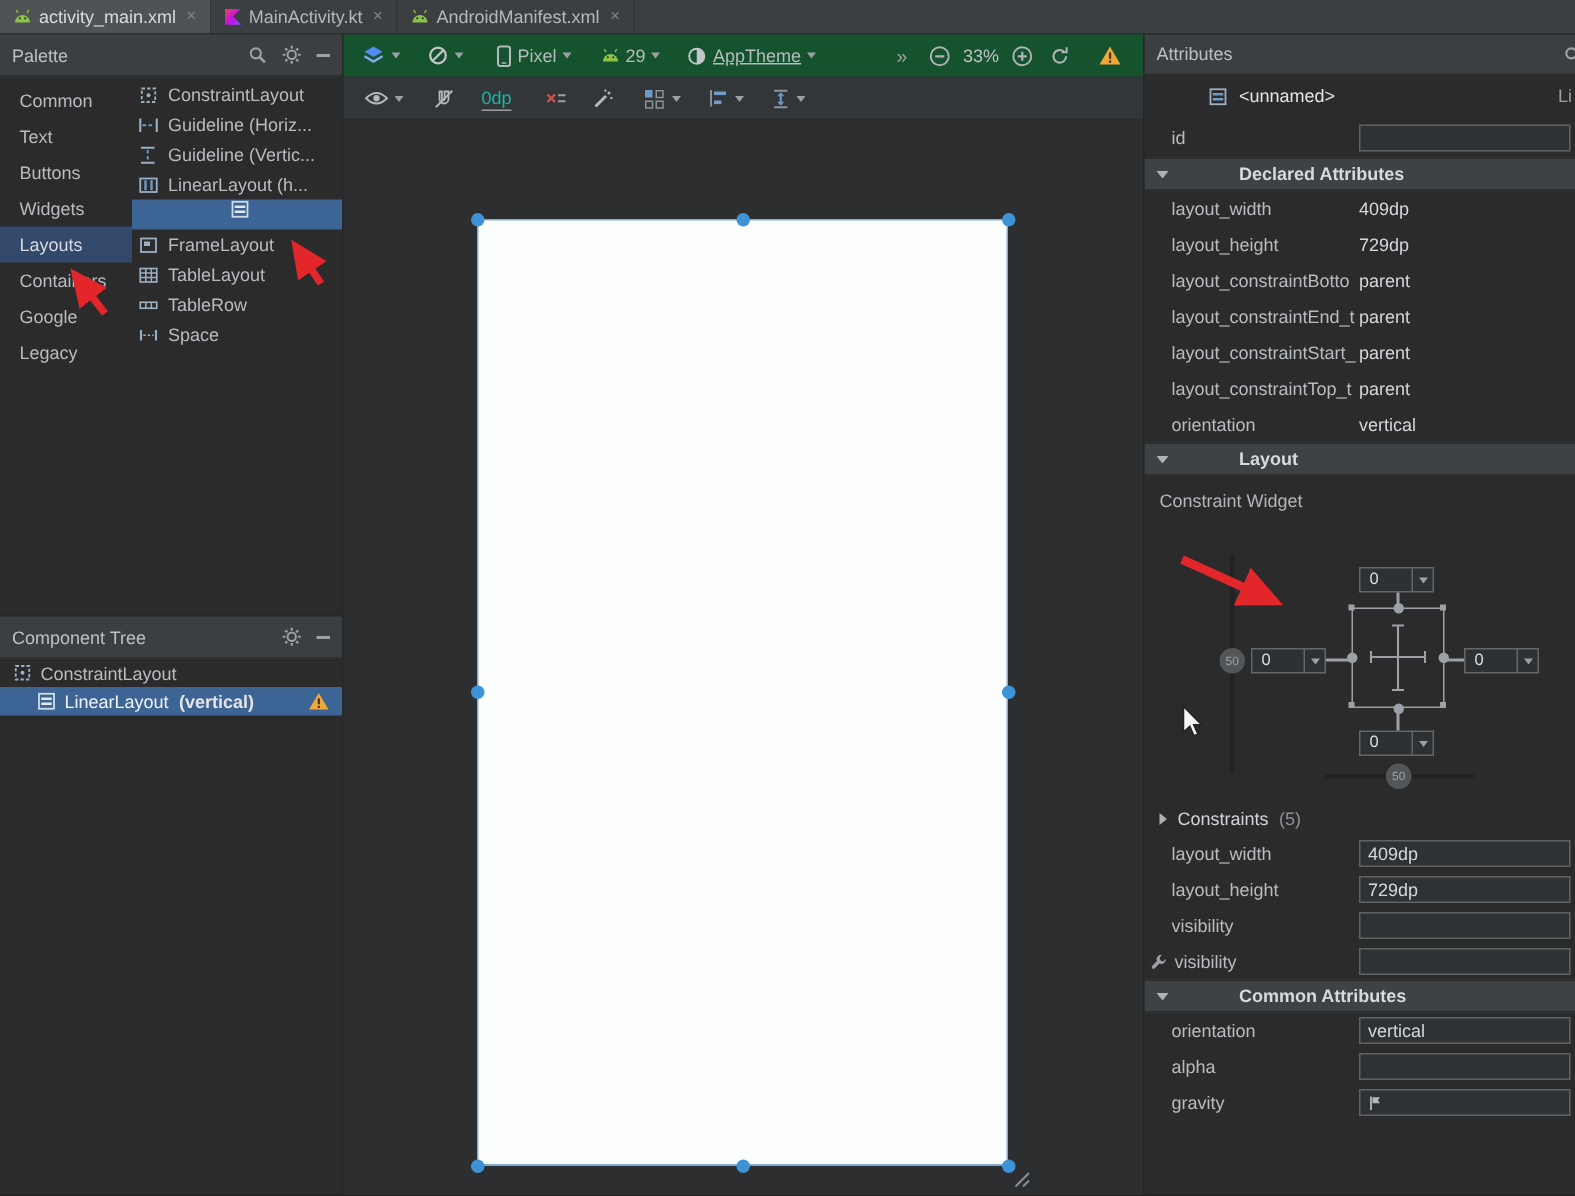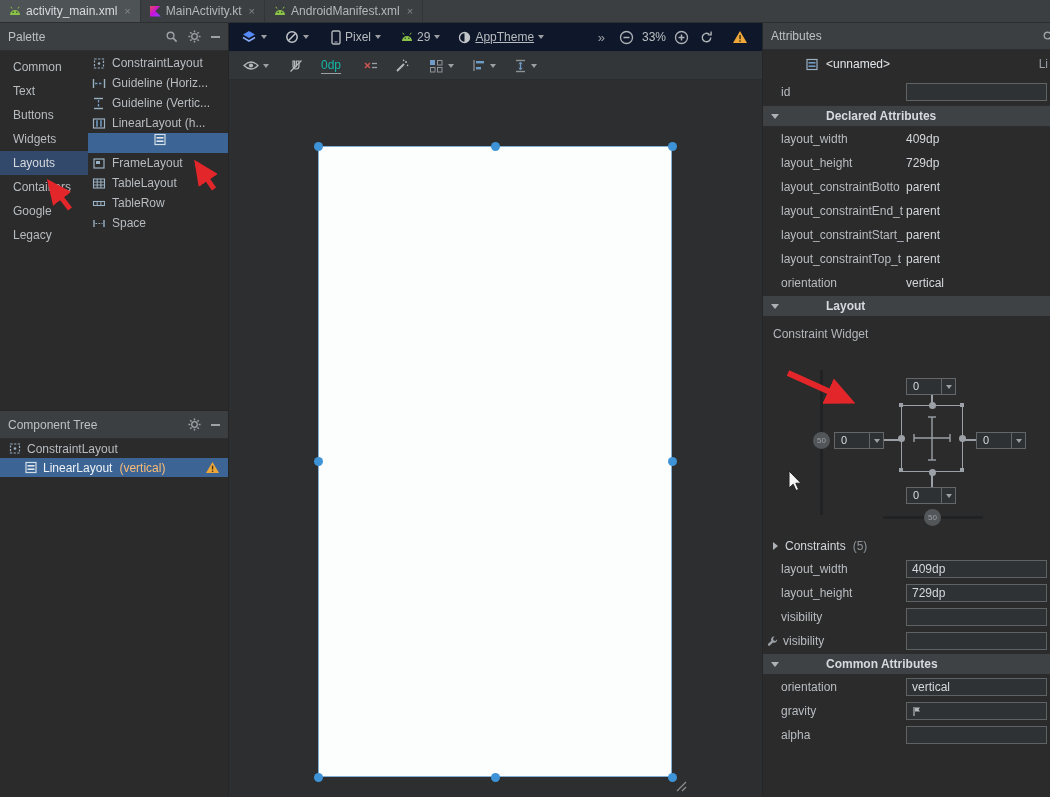--- a/index.html
+++ b/index.html
@@ -38,26 +38,26 @@
   .pal-item { height:20px; display:flex; align-items:center; gap:6px;
               padding-left:4px; color:#b8bcc0; white-space:nowrap; overflow:hidden; }
   .pal-item.sel { background:#3c6595; color:#eef2f5;flex-direction:column; }
   .pal-item svg { flex:0 0 auto; }
 
   
   .ctree { position:absolute; left:0; top:410px; width:229px; height:387px;
            background:#2b2b2b; border-right:1px solid #242628; border-top:1px solid #242628; }
   .tree-row { height:19px; display:flex; align-items:center; gap:5px; color:#b8bcc0; }
   .tree-row.sel { background:#3c6595; color:#f0f3f6; }
-  .tree-suffix { color:#fdba74; margin-left:2px; }
+  .tree-suffix { color:#e5e5e5; margin-left:2px;font-weight:bold; }
   .tree-warn { margin-left:auto; margin-right:8px; }
 
   
   .dtoolbar1 { position:absolute; left:229px; top:23px; width:533px; height:29px;
-               background:#0f172a; border-bottom:1px solid #303335;
+               background:#14532d; border-bottom:1px solid #303335;
                display:flex; align-items:center;justify-content:center; }
   .dtoolbar2 { position:absolute; left:229px; top:52px; width:533px; height:28px;
                background:#333639; border-bottom:1px solid #2a2d2f;
                display:flex; align-items:center; }
   .titem { display:flex; align-items:center; gap:4px; color:#b7bbbe; }
   .caret { width:0; height:0; border-left:3px solid transparent;
            border-right:3px solid transparent; border-top:4px solid #9da0a3; }
   .caret-r { width:0; height:0; border-top:4px solid transparent;
            border-bottom:4px solid transparent; border-left:5px solid #aeb2b6; }
   .caret-d { width:0; height:0; border-left:4px solid transparent;
@@ -622,32 +622,32 @@
     <div class="sect">
       <span class="caret-d"></span>
       <b>Common Attributes</b>
     </div>
 
     <div class="arow">
       <span class="aname">orientation</span>
       <span class="abox">vertical</span>
     </div>
     <div class="arow">
+      <span class="aname">alpha</span>
+      <span class="abox"></span>
+    </div>
+    <div class="arow">
       <span class="aname">gravity</span>
       <span class="abox">
         <svg width="10" height="11">
             <line x1="2" y1="1" x2="2" y2="10" stroke="#b4b8bb" stroke-width="1.2"></line>
             <path d="M3 1.5 h5 l-1.4 2 1.4 2 h-5 z" fill="#b4b8bb"></path>
           </svg>
         <span></span>
       </span>
-    </div>
-    <div class="arow">
-      <span class="aname">alpha</span>
-      <span class="abox"></span>
     </div>
   </div>
 
   <svg class="overlay" width="1050" height="797">
     <defs>
       <marker id="ah" markerWidth="5" markerHeight="4.6" refX="4" refY="2.3" orient="auto">
         <path d="M0,0 L5,2.3 L0,4.6 z" fill="#e3262a"></path>
       </marker>
     </defs>
     <line x1="70" y1="209" x2="50" y2="183" stroke="#e3262a" stroke-width="5" marker-end="url(#ah)"></line>

